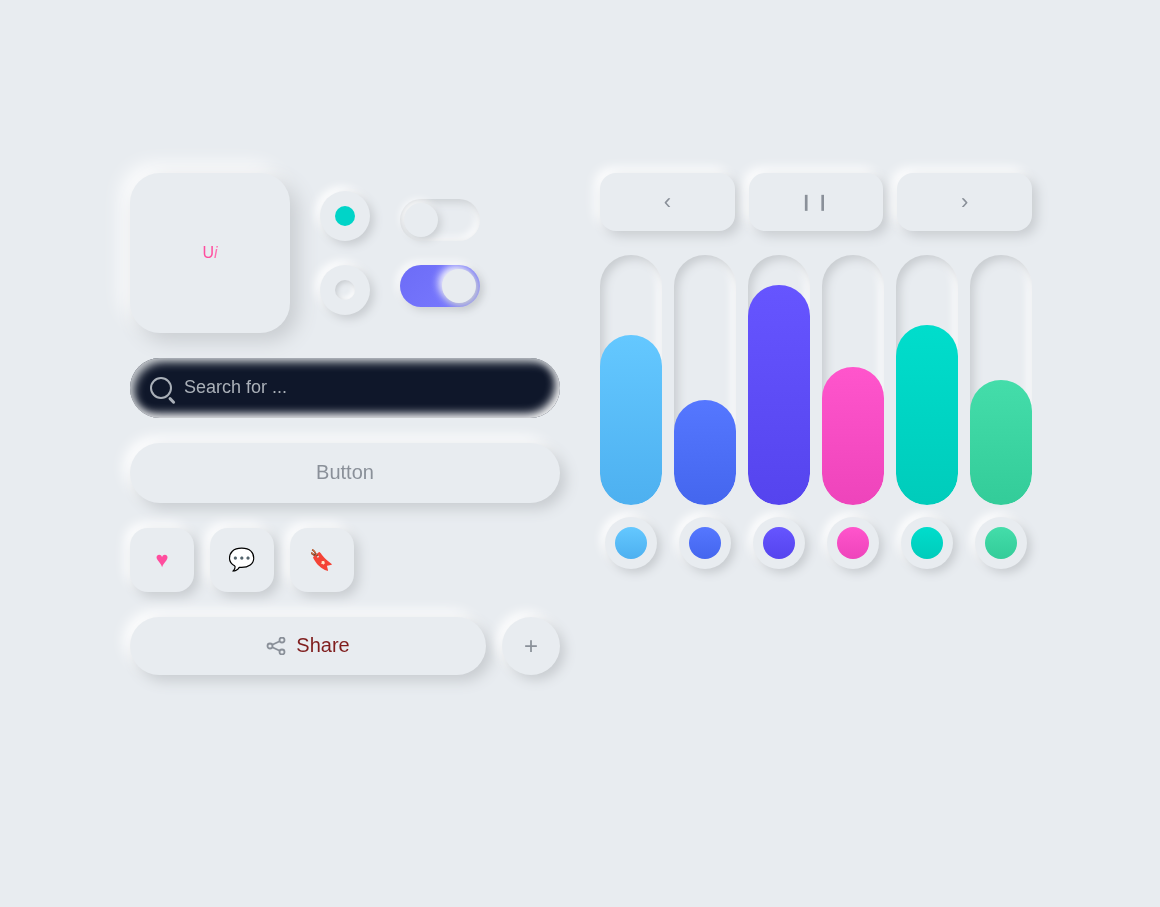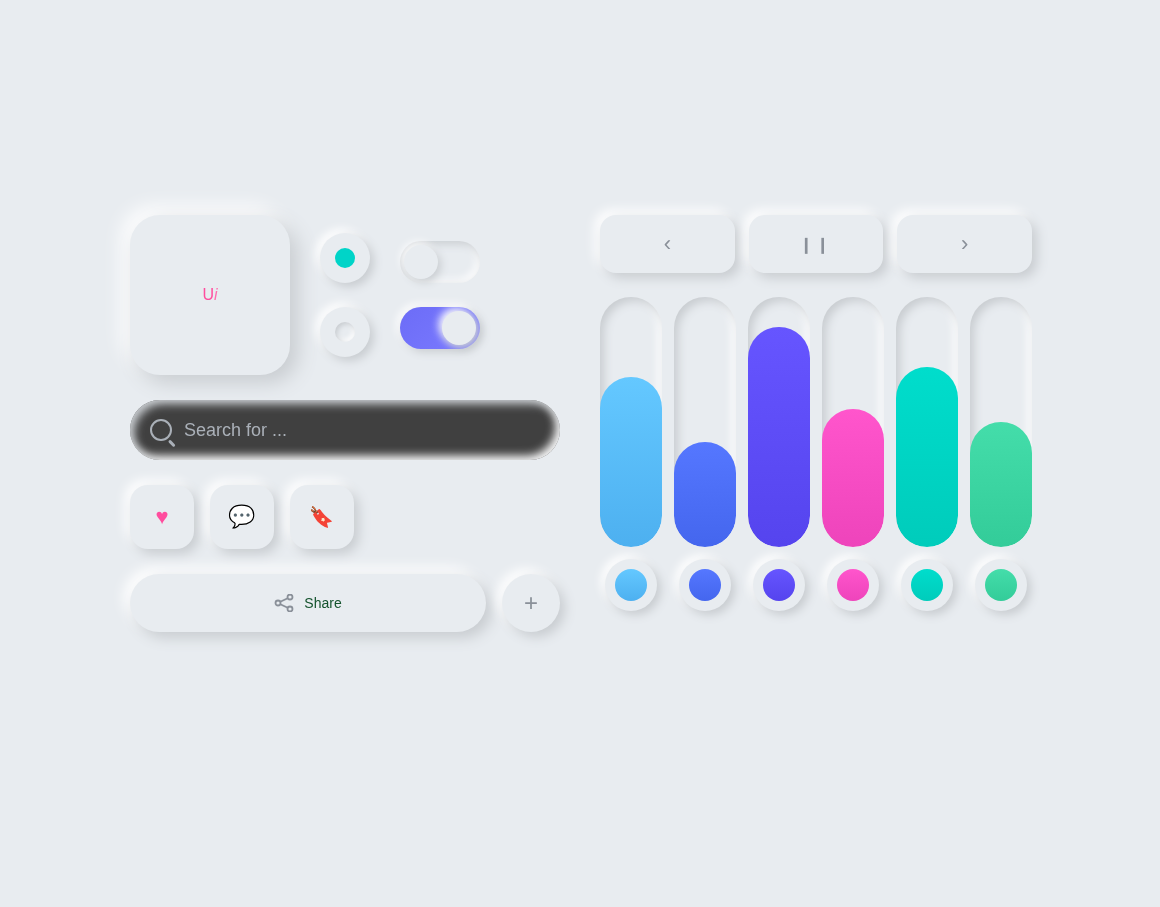--- a/index.html
+++ b/index.html
@@ -146,21 +146,21 @@
     }
 
     .toggle-thumb-left { left: 4px; }
     .toggle-thumb-right { right: 4px; }
 
     
     .search-bar {
       width: 100%;
       height: 60px;
       border-radius: 30px;
-      background: #404040;
+      background: #0f172a;
       box-shadow: inset 4px 4px 10px #c8ccd0, inset -4px -4px 10px #ffffff;
       display: flex;
       align-items: center;
       padding: 4px 20px;
       gap: 12px;
     }
 
     .search-icon-circle {
       width: 22px;
       height: 22px;
@@ -243,22 +243,22 @@
       background: #e8ecf0;
       box-shadow: 6px 6px 14px #c8ccd0, -6px -6px 14px #ffffff;
       display: flex;
       align-items: center;
       justify-content: center;
       gap: 10px;
       cursor: pointer;
     }
 
     .share-btn span {
-      font-size: 14px;
-      color: #14532d;
+      font-size: 20px;
+      color: #7f1d1d;
     }
 
     .plus-btn {
       width: 58px;
       height: 58px;
       border-radius: 50%;
       background: #e8ecf0;
       box-shadow: 5px 5px 12px #c8ccd0, -5px -5px 12px #ffffff;
       display: flex;
       align-items: center;
@@ -417,20 +417,23 @@
 
       </div>
 
       <div class="search-bar">
         <div class="search-icon-circle">
           <div class="search-icon-handle"></div>
         </div>
         <span class="search-text">Search for ...</span>
       </div>
 
+      <button class="main-button">
+        <span>Button</span>
+      </button>
 
       <div class="icon-buttons-row">
         <div class="icon-btn">
           <span class="heart-icon">♥</span>
         </div>
         <div class="icon-btn">
           <span class="chat-icon">💬</span>
         </div>
         <div class="icon-btn">
           <span class="bookmark-icon">🔖</span>

